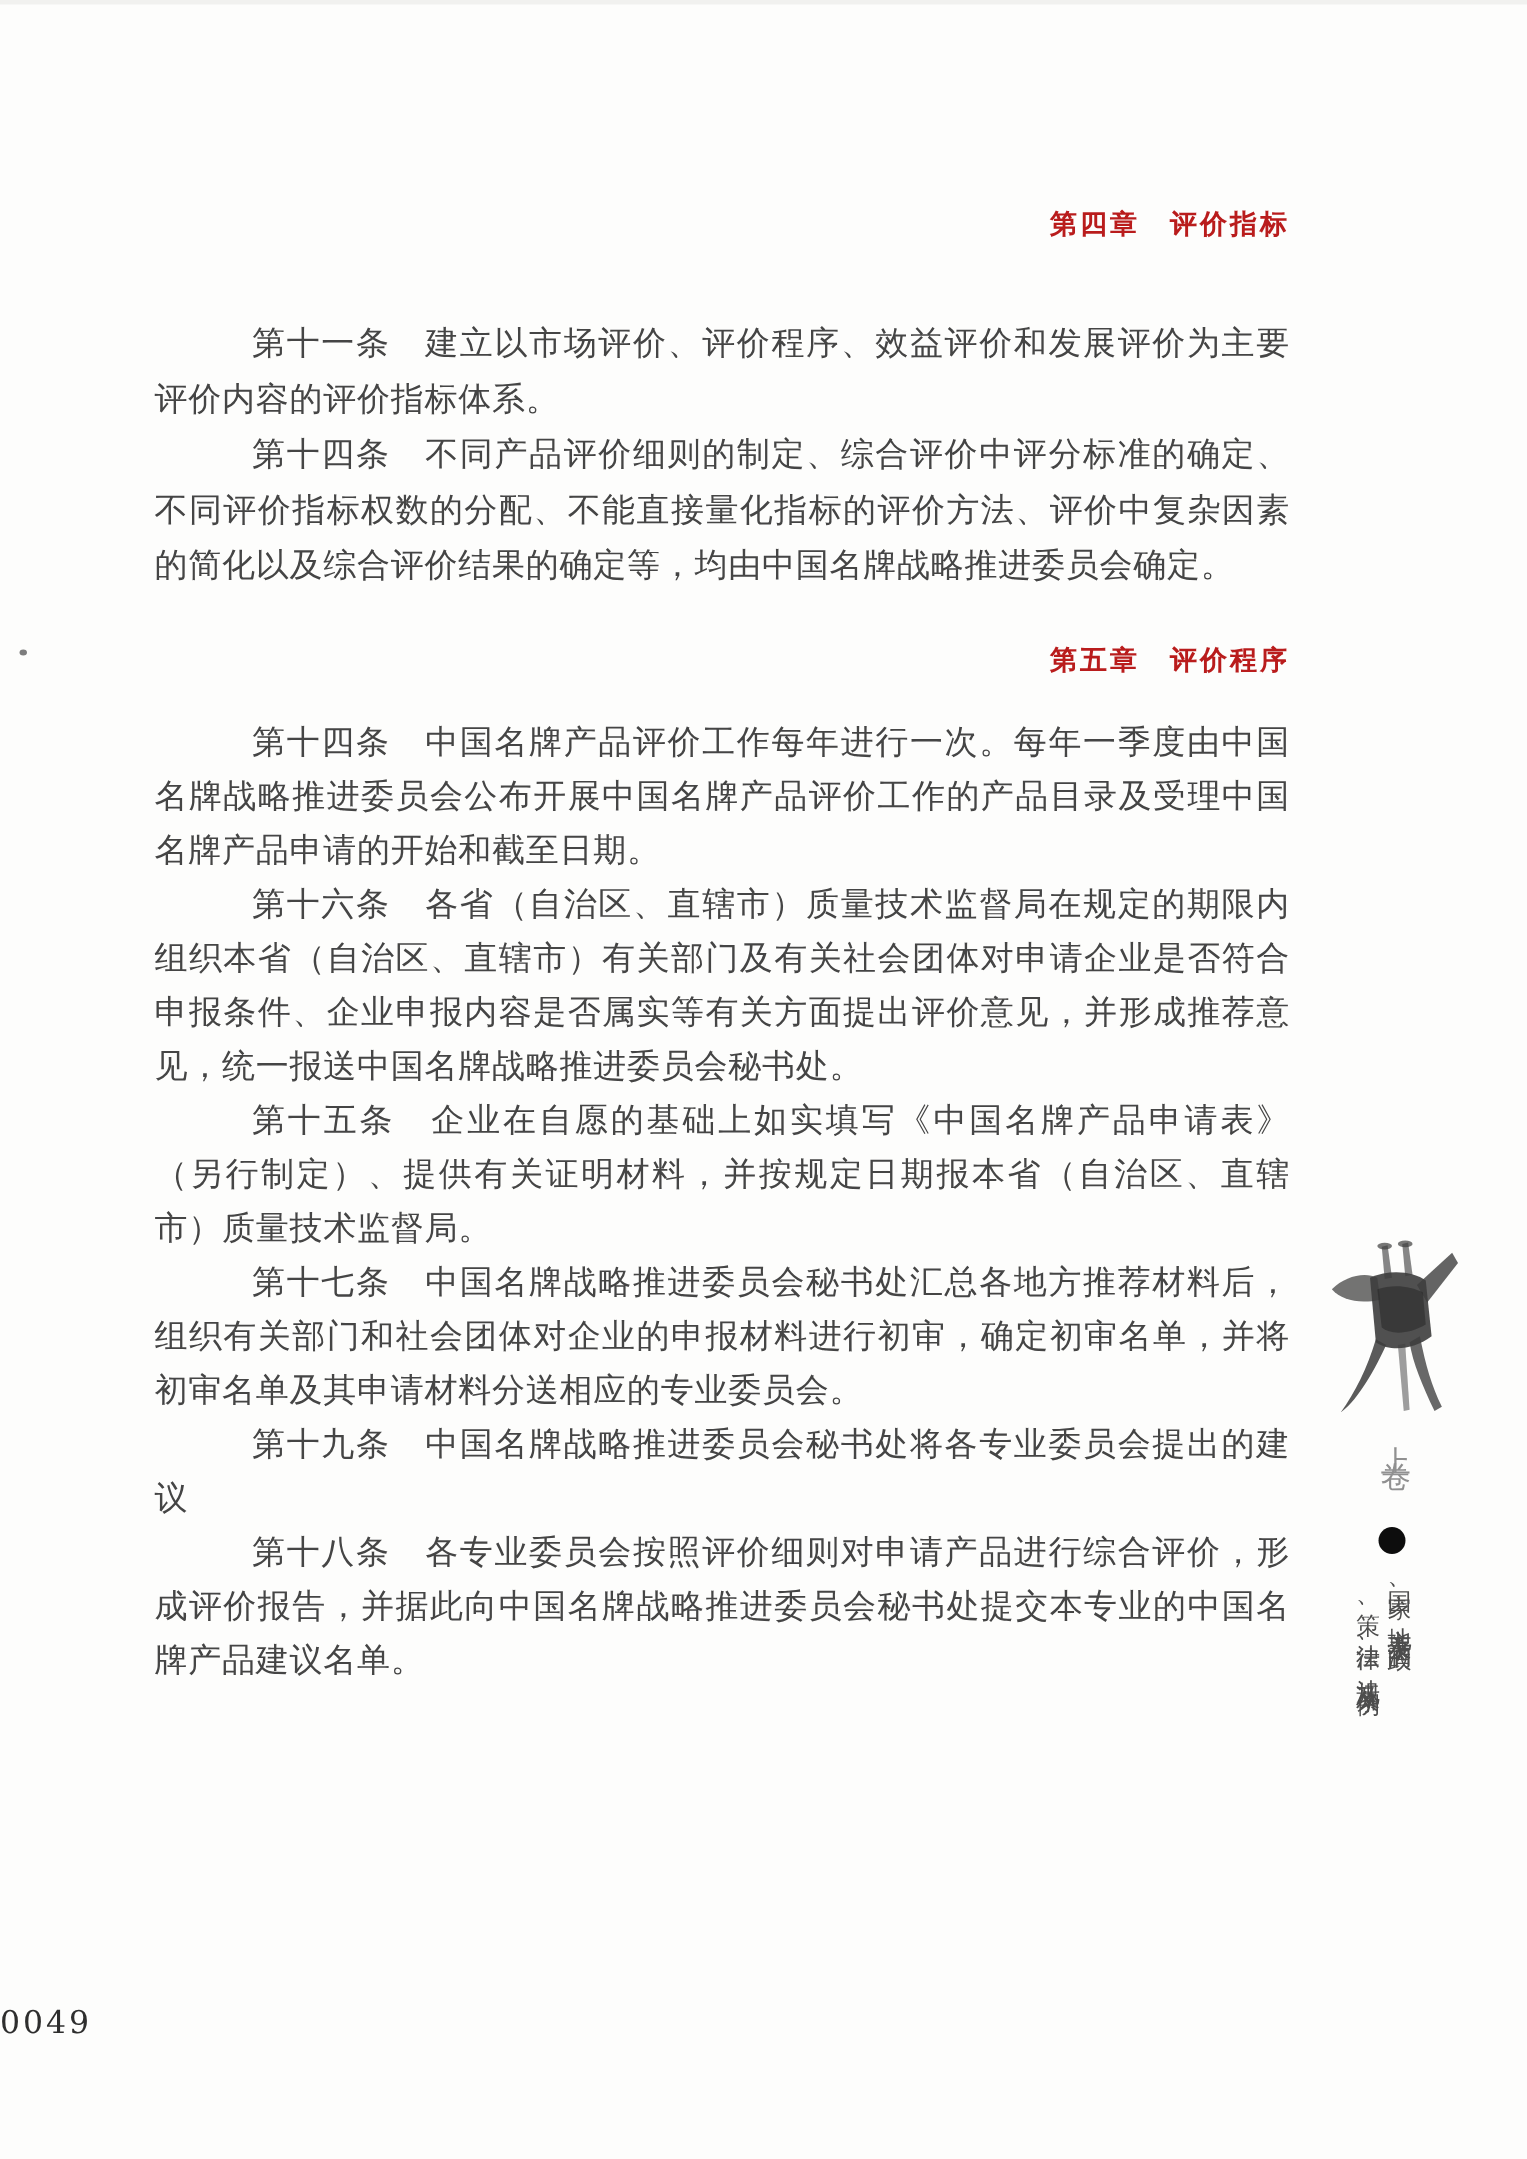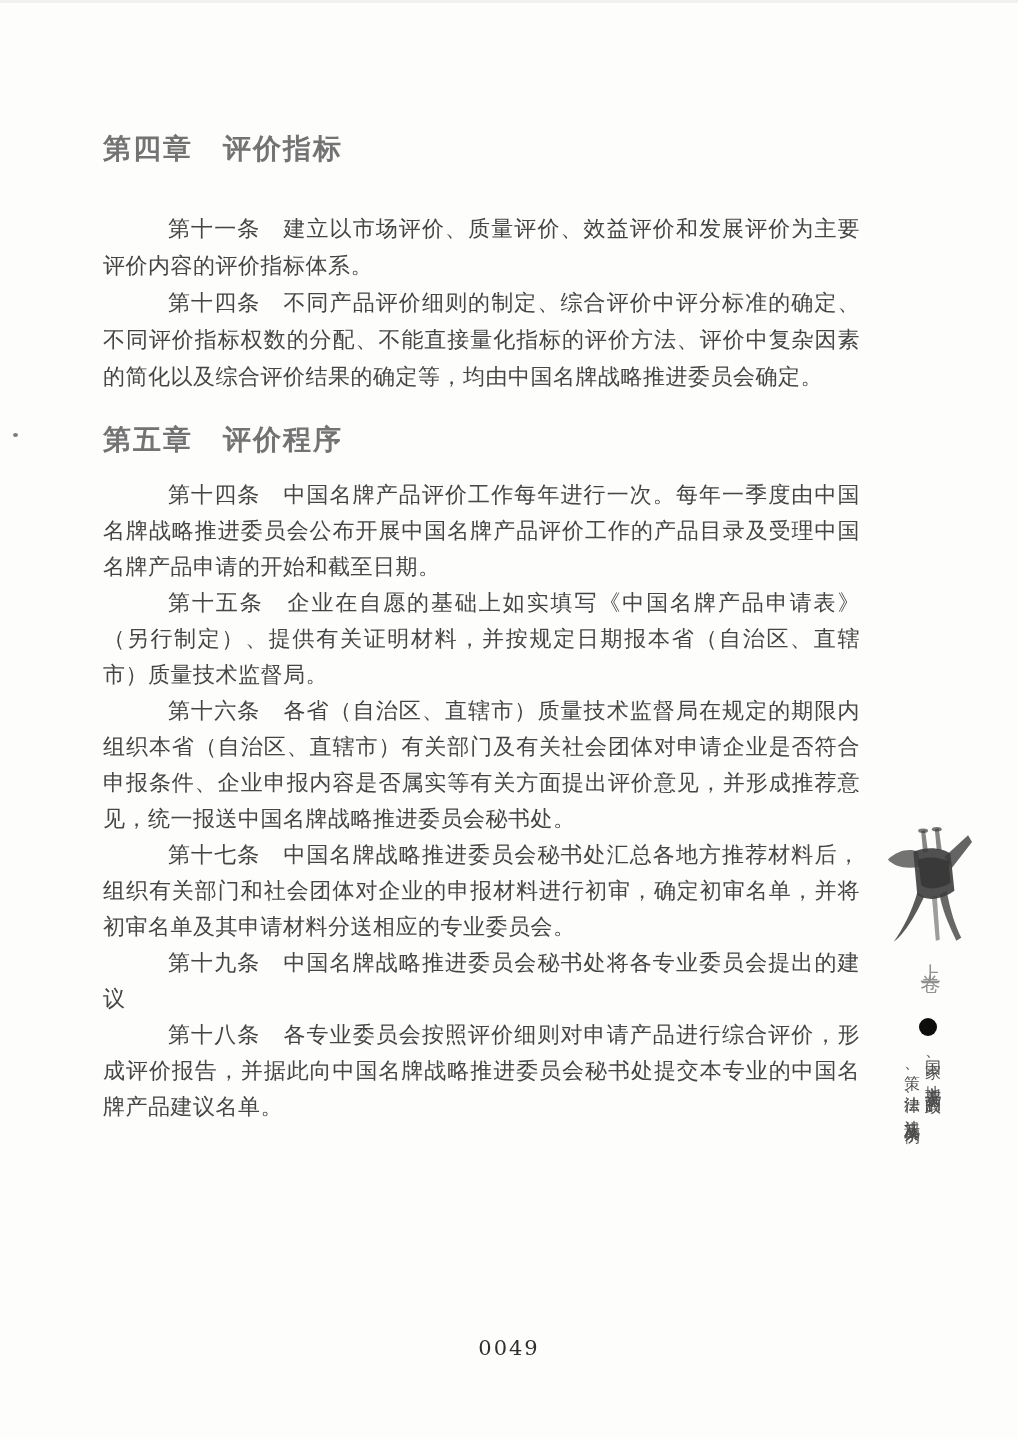--- a/index.html
+++ b/index.html
@@ -28,25 +28,25 @@
   .main-column {
     position: absolute;
     left: 103px;
     top: 132px;
     width: 757px;
     color: #424242;
   }
   .chapter-heading {
     font-family: "Liberation Sans", sans-serif;
     font-weight: 700;
-    font-size: 28px;
+    font-size: 18px;
     line-height: 34px;
     letter-spacing: 2px;
-    text-align: left;
-    color: #737373;
+    text-align: right;
+    color: #b91c1c;
     margin: 0 0 44px 0;
   }
   .chapter-heading.ch5 {
     margin-top: 28px;
     margin-bottom: 20px;
   }
   .article {
     margin: 0;
     font-size: 22px;
     line-height: 37px;
@@ -54,21 +54,20 @@
     text-indent: 65px;
     color: #454545;
     letter-spacing: 0.5px;
   }
   .ch5-block .article { line-height: 36px; }
   .page-number {
     position: absolute;
     top: 1336px;
     left: 0;
     width: 1018px;
-    text-align: center;
     font-size: 21px;
     letter-spacing: 2px;
     color: #2e2e2e;
     font-family: "DejaVu Serif", serif;
   }
   
   .stamp {
     position: absolute;
     left: 884px;
     top: 826px;
@@ -120,29 +119,29 @@
 </style>
 </head>
 <body>
 
 <div class="page">
 
   <div class="main-column">
 
     <div>
       <h1 class="chapter-heading">第四章　评价指标</h1>
-      <p class="article">第十一条　建立以市场评价、质量评价、效益评价和发展评价为主要评价内容的评价指标体系。</p>
+      <p class="article">第十一条　建立以市场评价、评价程序、效益评价和发展评价为主要评价内容的评价指标体系。</p>
       <p class="article">第十四条　不同产品评价细则的制定、综合评价中评分标准的确定、不同评价指标权数的分配、不能直接量化指标的评价方法、评价中复杂因素的简化以及综合评价结果的确定等，均由中国名牌战略推进委员会确定。</p>
     </div>
 
     <div class="ch5-block">
       <h1 class="chapter-heading ch5">第五章　评价程序</h1>
       <p class="article">第十四条　中国名牌产品评价工作每年进行一次。每年一季度由中国名牌战略推进委员会公布开展中国名牌产品评价工作的产品目录及受理中国名牌产品申请的开始和截至日期。</p>
+      <p class="article">第十六条　各省（自治区、直辖市）质量技术监督局在规定的期限内组织本省（自治区、直辖市）有关部门及有关社会团体对申请企业是否符合申报条件、企业申报内容是否属实等有关方面提出评价意见，并形成推荐意见，统一报送中国名牌战略推进委员会秘书处。</p>
       <p class="article">第十五条　企业在自愿的基础上如实填写《中国名牌产品申请表》（另行制定）、提供有关证明材料，并按规定日期报本省（自治区、直辖市）质量技术监督局。</p>
-      <p class="article">第十六条　各省（自治区、直辖市）质量技术监督局在规定的期限内组织本省（自治区、直辖市）有关部门及有关社会团体对申请企业是否符合申报条件、企业申报内容是否属实等有关方面提出评价意见，并形成推荐意见，统一报送中国名牌战略推进委员会秘书处。</p>
       <p class="article">第十七条　中国名牌战略推进委员会秘书处汇总各地方推荐材料后，组织有关部门和社会团体对企业的申报材料进行初审，确定初审名单，并将初审名单及其申请材料分送相应的专业委员会。</p>
       <p class="article">第十九条　中国名牌战略推进委员会秘书处将各专业委员会提出的建议</p>
       <p class="article">第十八条　各专业委员会按照评价细则对申请产品进行综合评价，形成评价报告，并据此向中国名牌战略推进委员会秘书处提交本专业的中国名牌产品建议名单。</p>
     </div>
 
   </div>
 
   <div class="stamp">
     <svg viewBox="0 0 90 120" width="88" height="118" xmlns="http://www.w3.org/2000/svg">
       <g fill="#3d3d3d">

